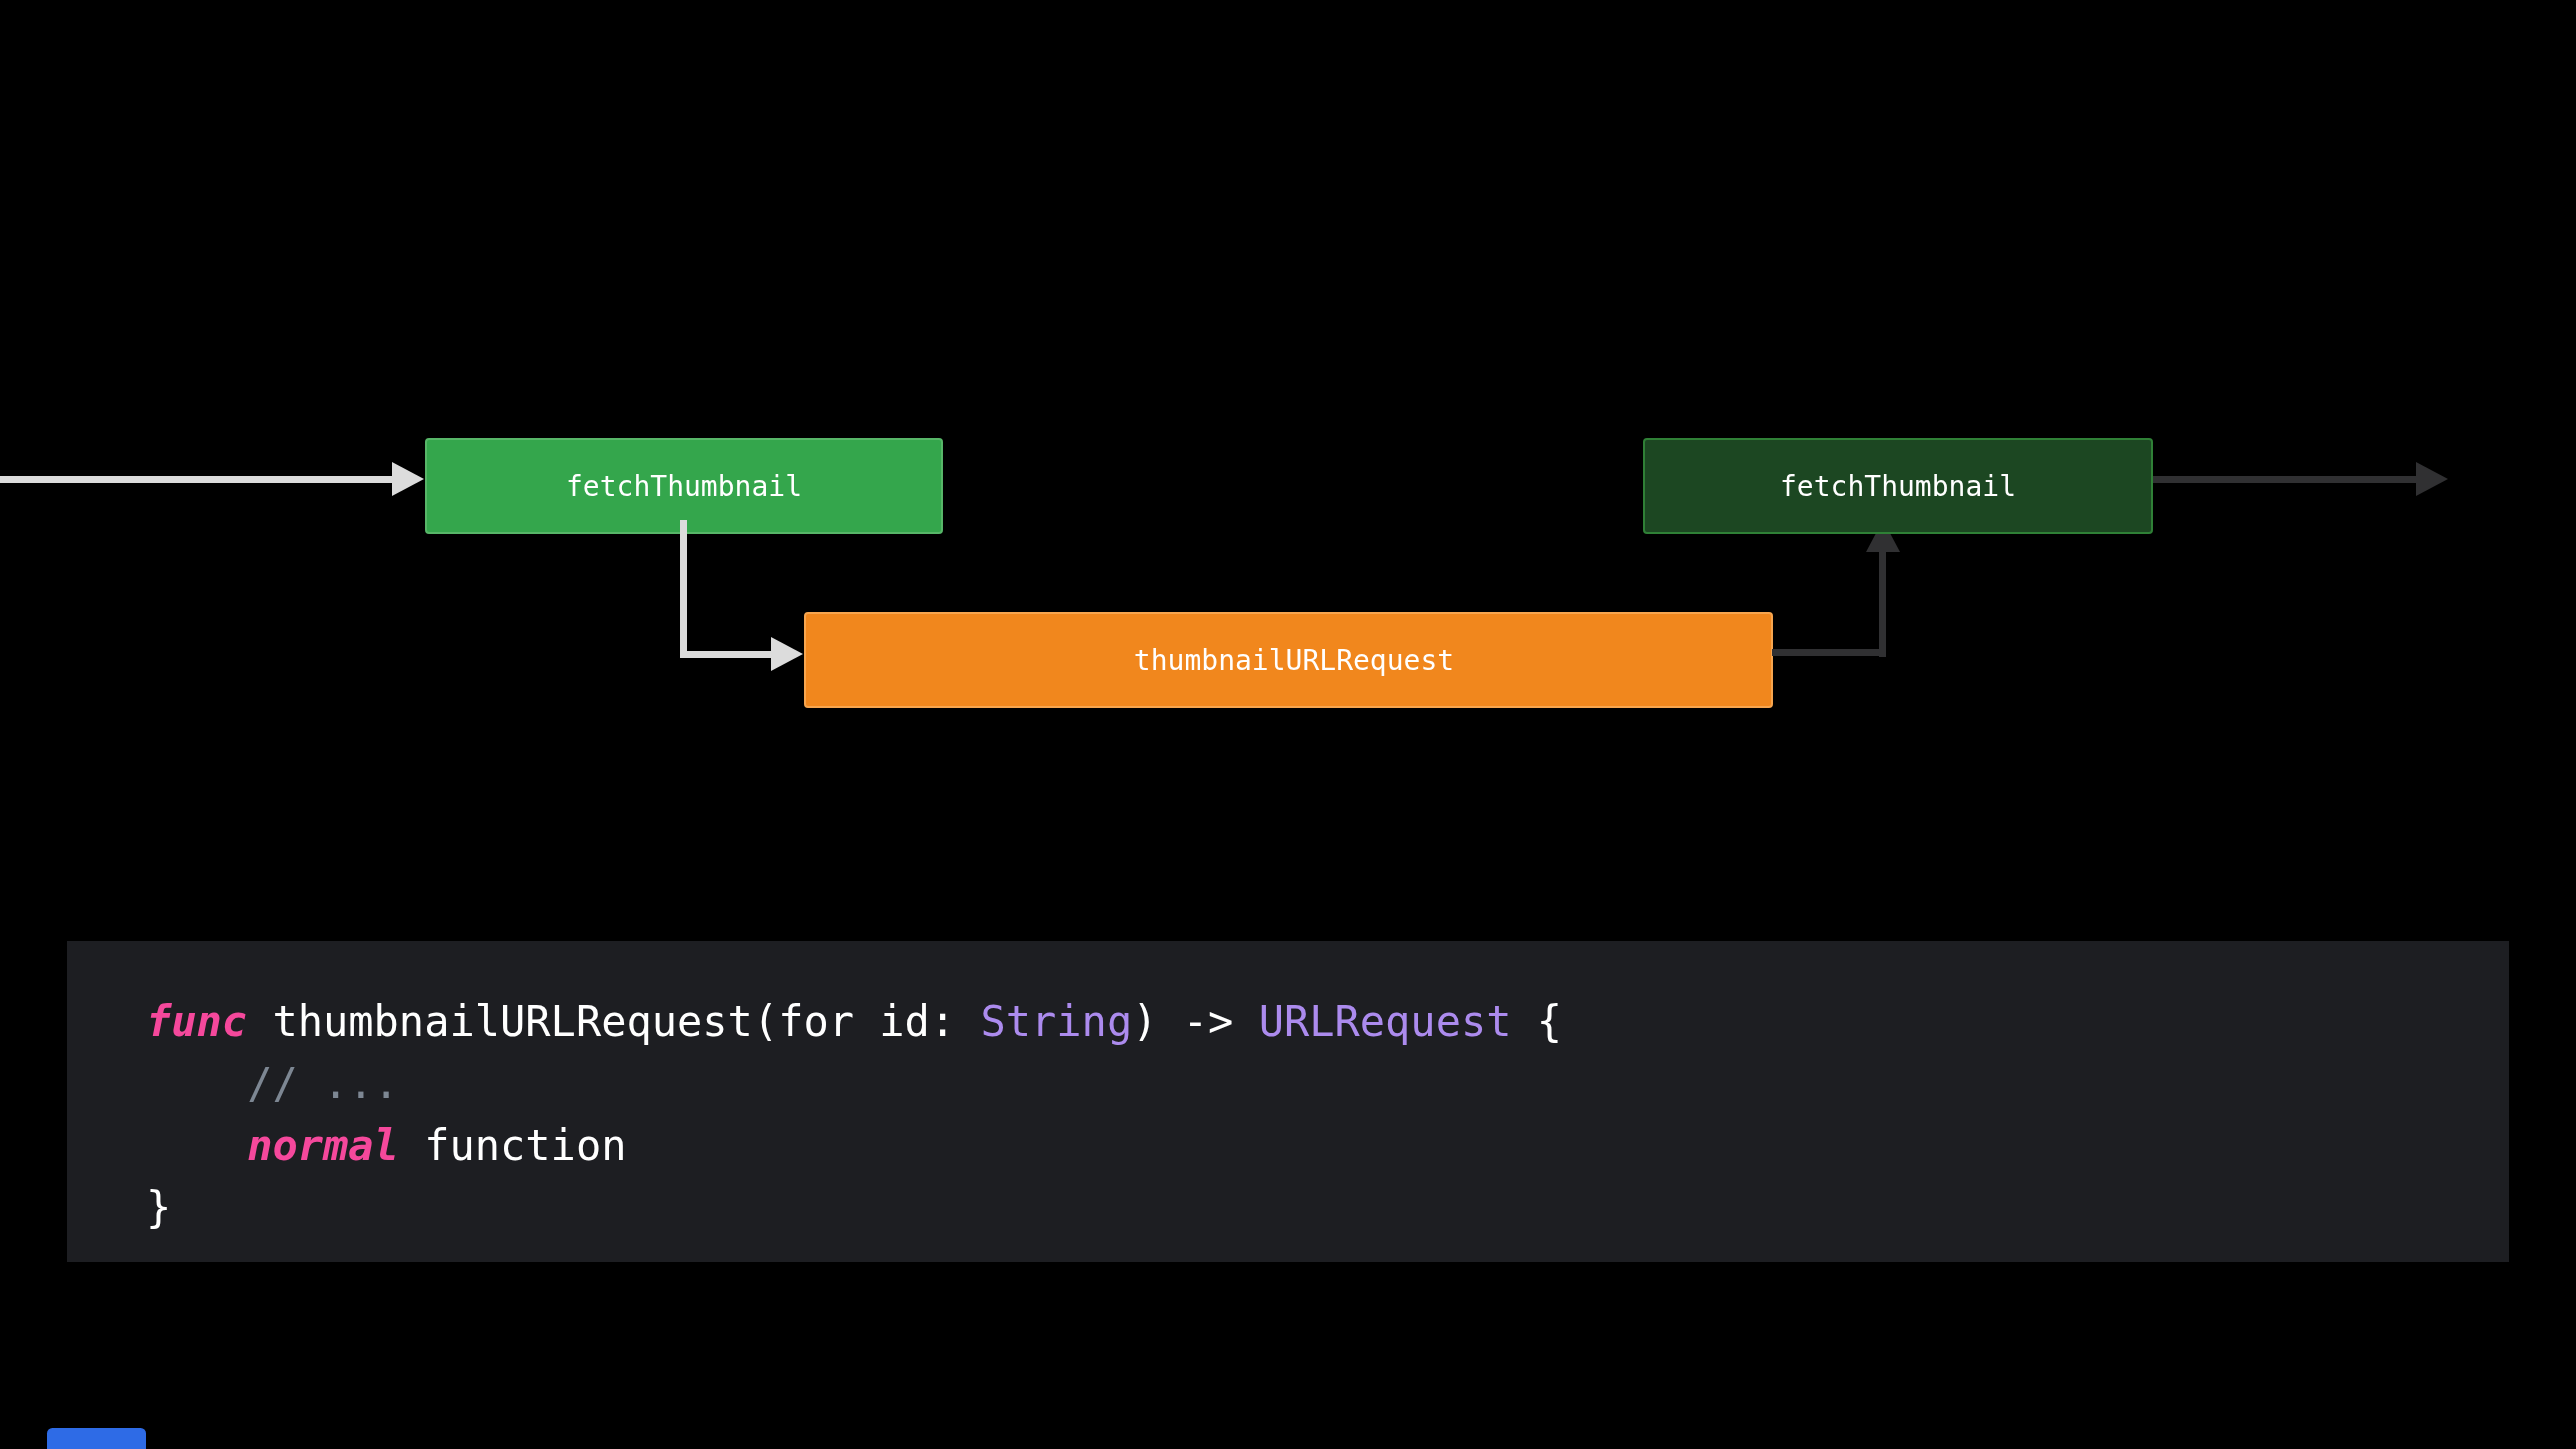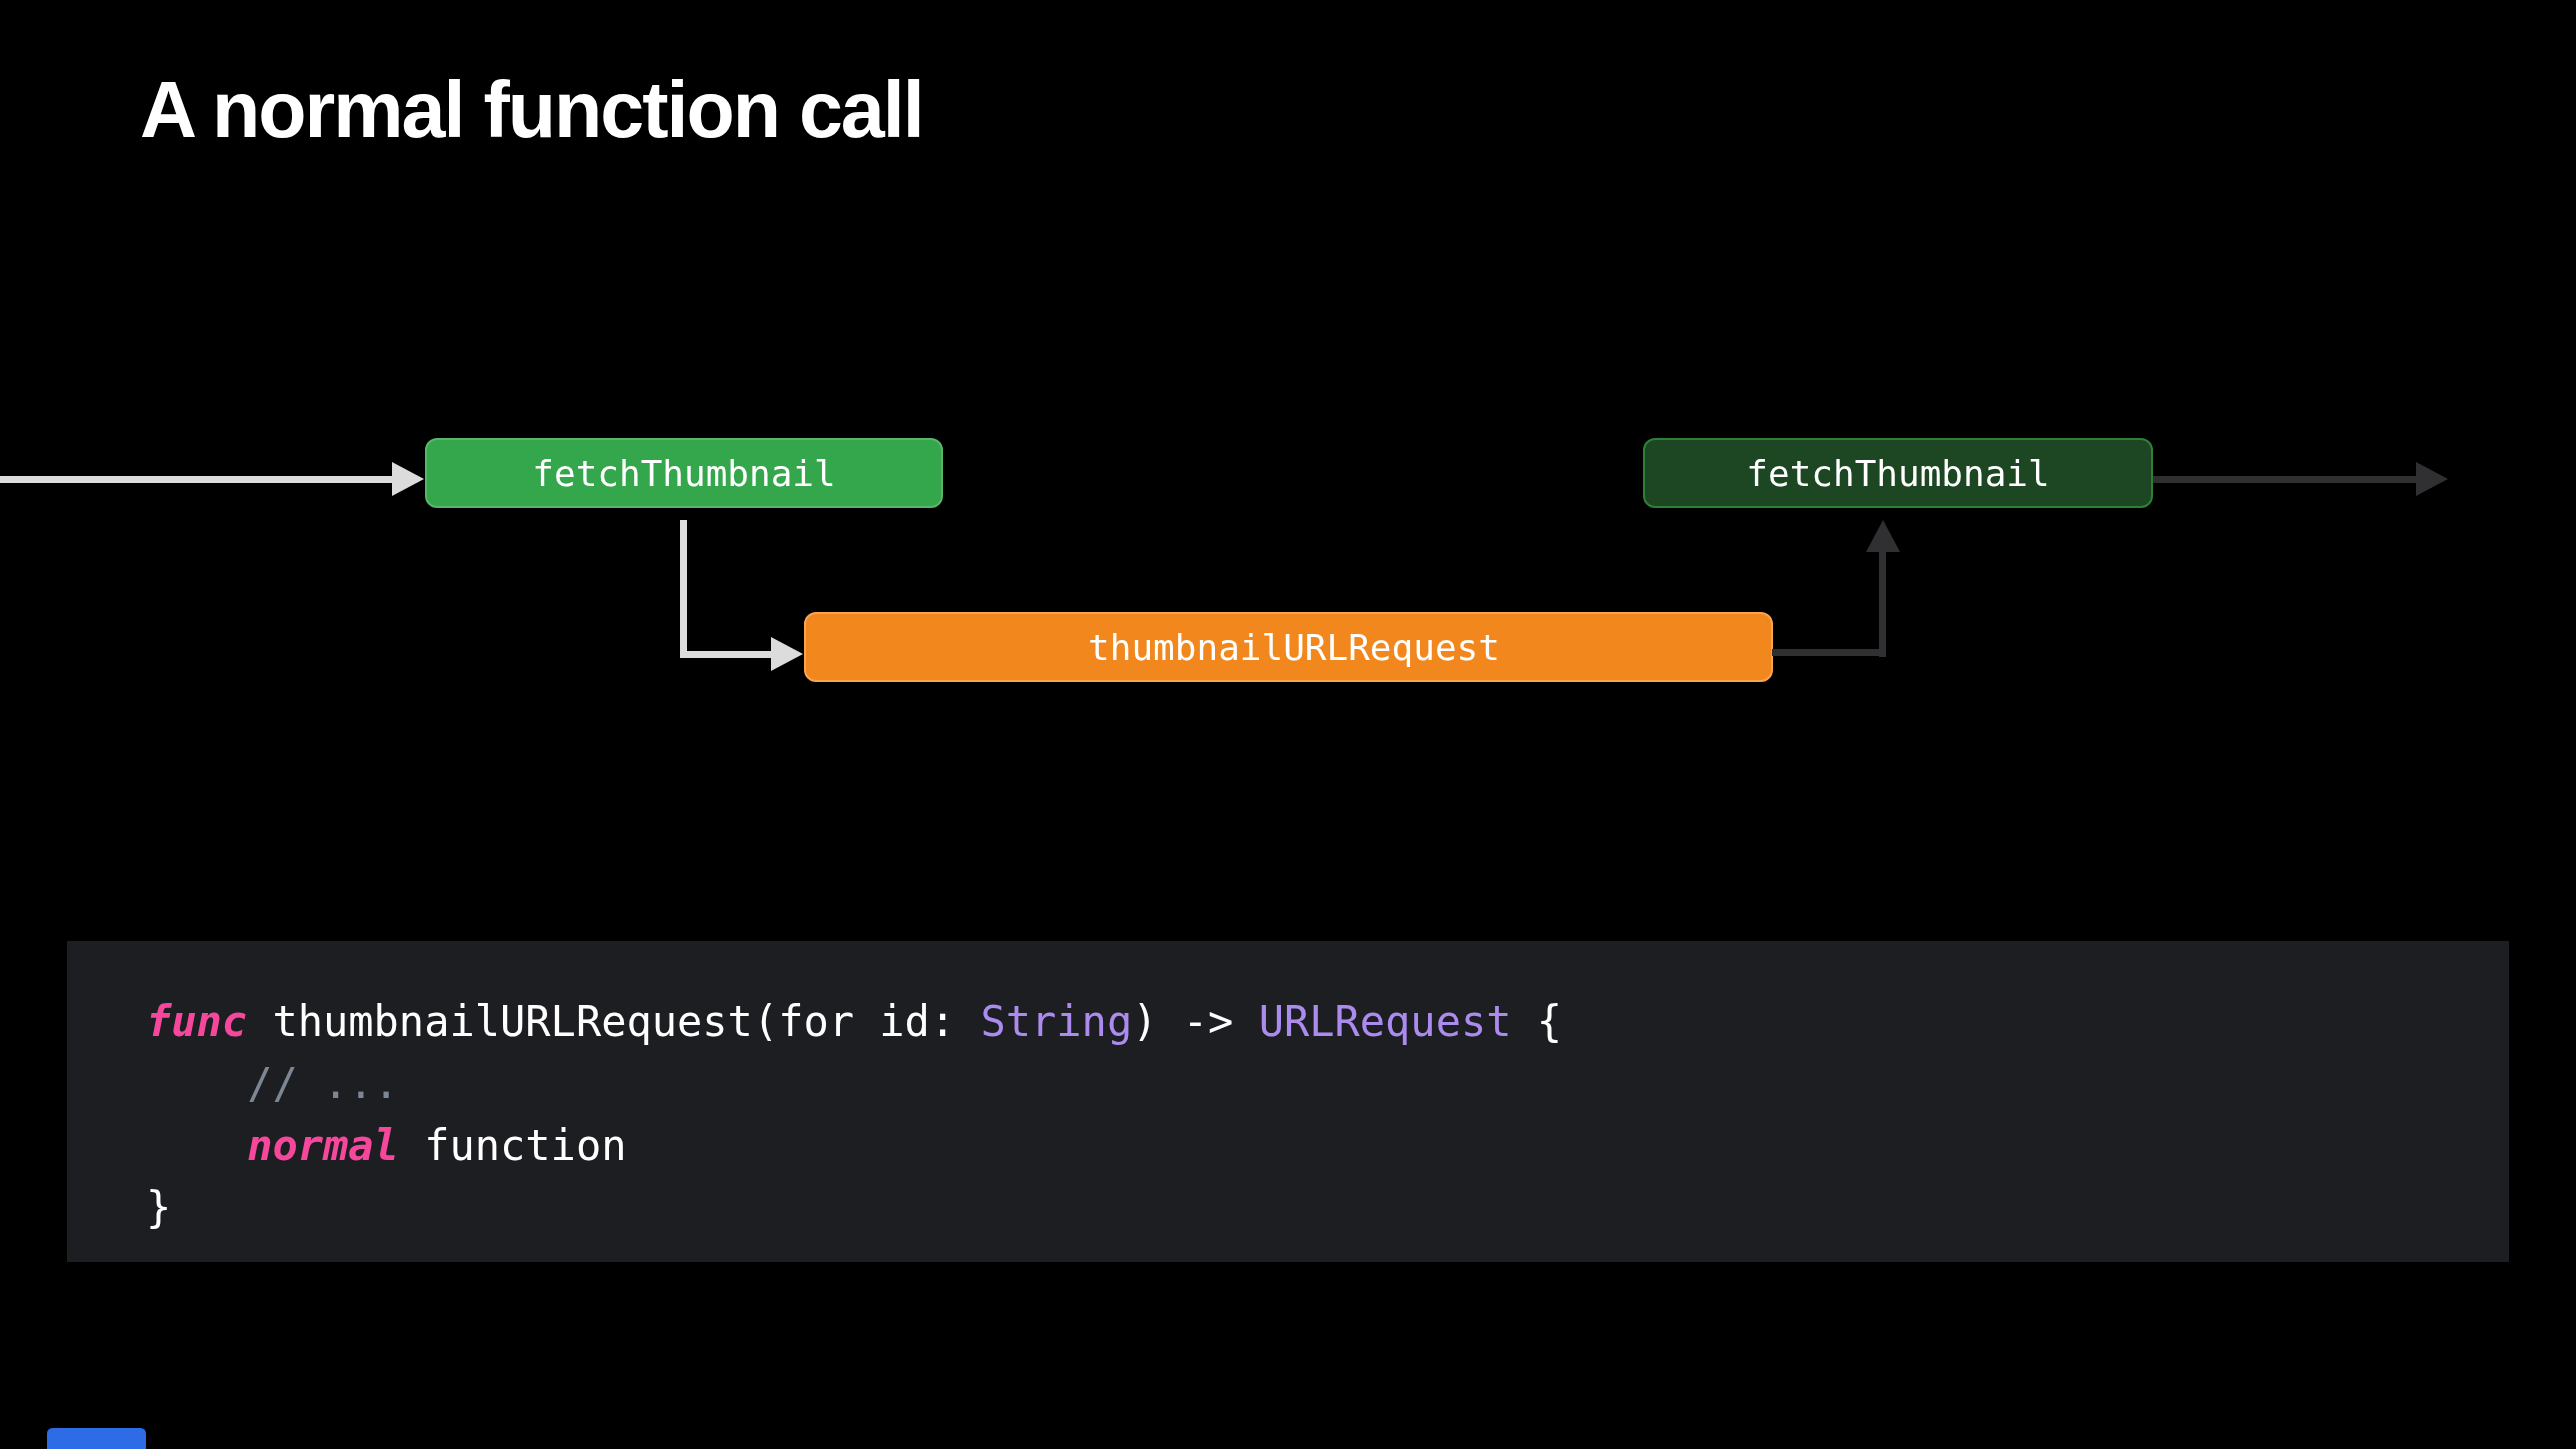--- a/index.html
+++ b/index.html
@@ -20,27 +20,27 @@
     font-size: 79px;
     font-weight: 700;
     letter-spacing: -2px;
     color: var(--title-text, #fff);
   }
 
   
   .node {
     position: absolute;
     box-sizing: border-box;
-    height: 70px;
-    border-radius: 12px;
+    height: 96px;
+    border-radius: 4px;
     display: flex;
     align-items: center;
     justify-content: center;
     font-family: "DejaVu Sans Mono", "Liberation Mono", monospace;
-    font-size: 36px;
+    font-size: 28px;
     color: var(--box-label-text, #fff);
     white-space: nowrap;
   }
   .node-green {
     left: 425px; top: 438px; width: 518px;
     background: var(--green-fill, #34a64c);
     border: 2.7px solid var(--green-border, #57b668);
   }
   .node-orange {
     left: 804px; top: 612px; width: 969px;
@@ -118,21 +118,20 @@
     width: 99px; height: 27px;
     border-radius: 5.4px;
     background: var(--blue-bar, #2e6be6);
   }
 </style>
 </head>
 <body>
 
 <div class="slide">
 
-  <h1 class="title">A normal function call</h1>
 
   <div>
 
     <div class="seg light arrow-in-line"></div>
     <div class="head-right arrow-in-head"></div>
 
     <div class="node node-green">
       <span>fetchThumbnail</span>
     </div>
 

